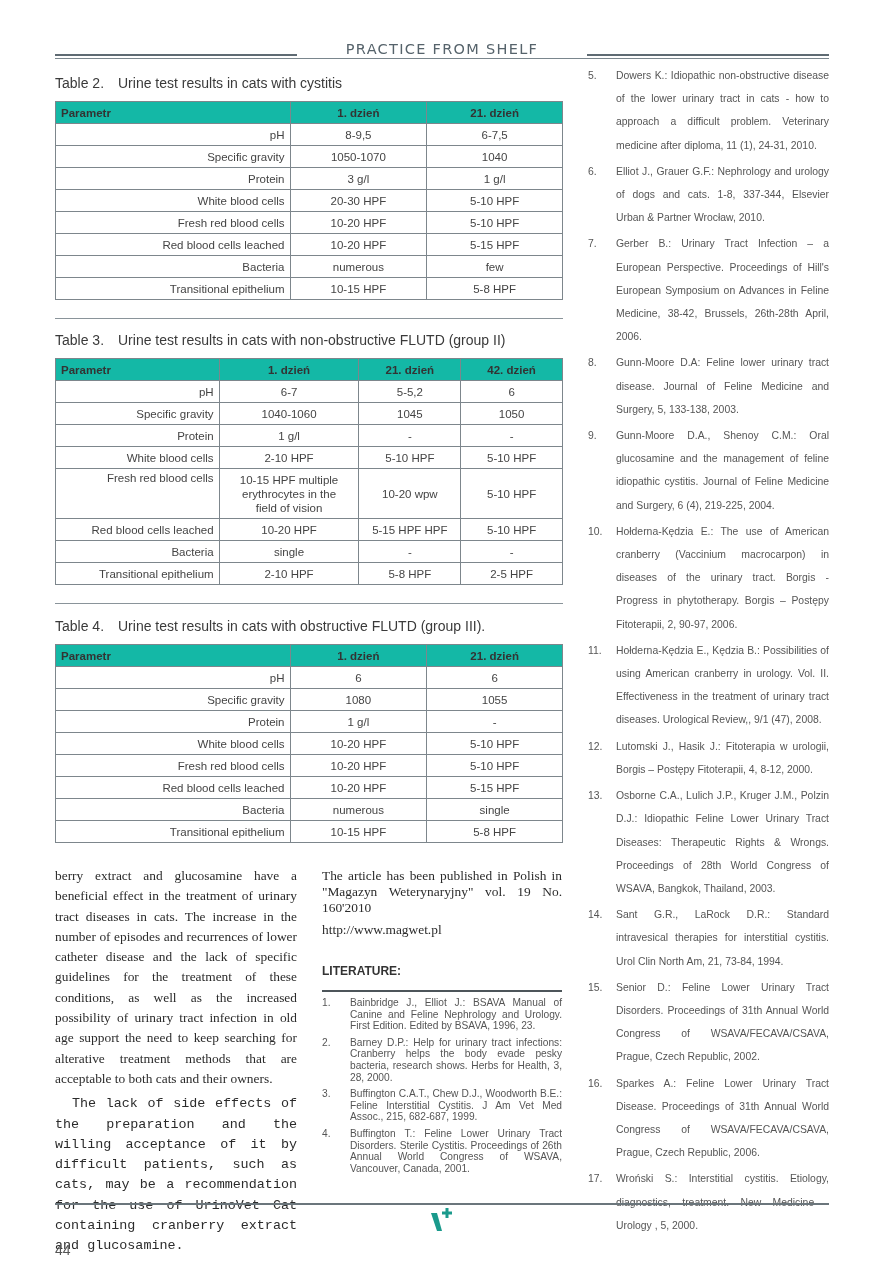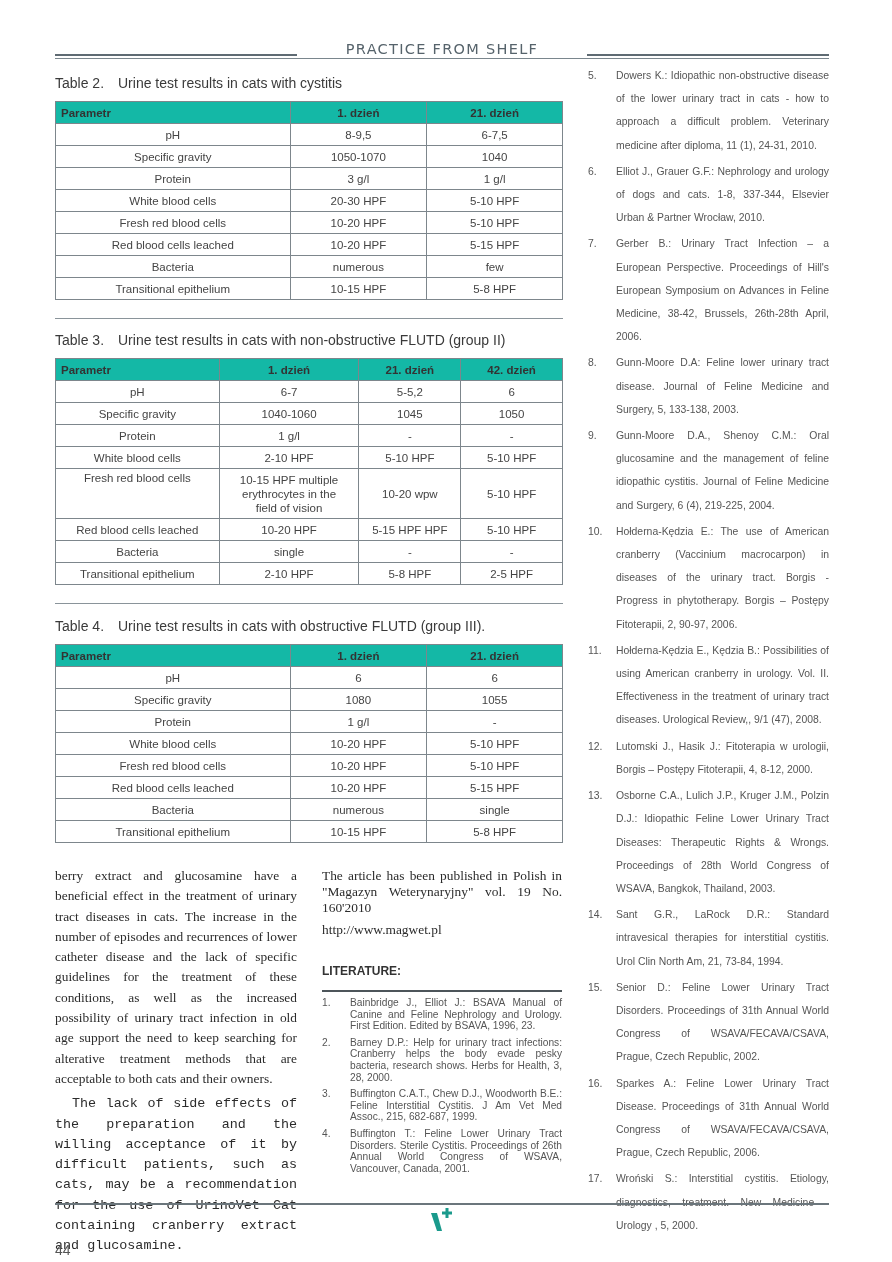--- a/index.html
+++ b/index.html
@@ -16,21 +16,21 @@
   .tbl-caption { position: absolute; left: 55px; font-size: 14px; color: #3a3a3a; }
   .tbl-caption .num { display: inline-block; width: 63px; }
   .divider { position: absolute; left: 55px; width: 508px; height: 1px; background: #8a949a; }
 
   table.data { position: absolute; left: 55px; width: 508px; border-collapse: collapse;
                font-size: 11.5px; color: #444; }
   table.data th, table.data td { border: 1px solid #7d868c; height: 21px; padding: 0 5px; }
   table.data th { background: #14b8a6; font-weight: bold; text-align: center; color: #333; }
   table.data th:first-child { text-align: left; }
   table.data td { text-align: center; }
-  table.data td:first-child { text-align: center; }
+  table.data td:first-child { text-align: right; }
   table.data td.multi { line-height: 14px; padding: 1px 19px; }
   table.data td.top { vertical-align: top; padding-top: 3px; }
 
   
   .body-text { position: absolute; left: 55px; width: 242px; font-family: "Liberation Serif", serif;
                font-size: 13.4px; line-height: 20.3px; color: #2b2b2b; text-align: justify; }
   .body-text p { margin: 0; }
   .body-text p.indent { text-indent: 17px; margin-top: 5px; font-family: Liberation Mono, monospace; }
 
   .pub-note { position: absolute; left: 322px; width: 240px; font-family: "Liberation Serif", serif;

